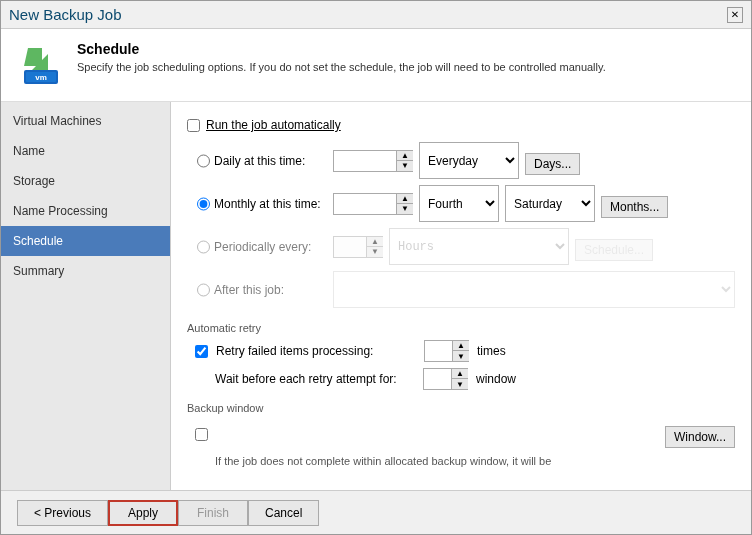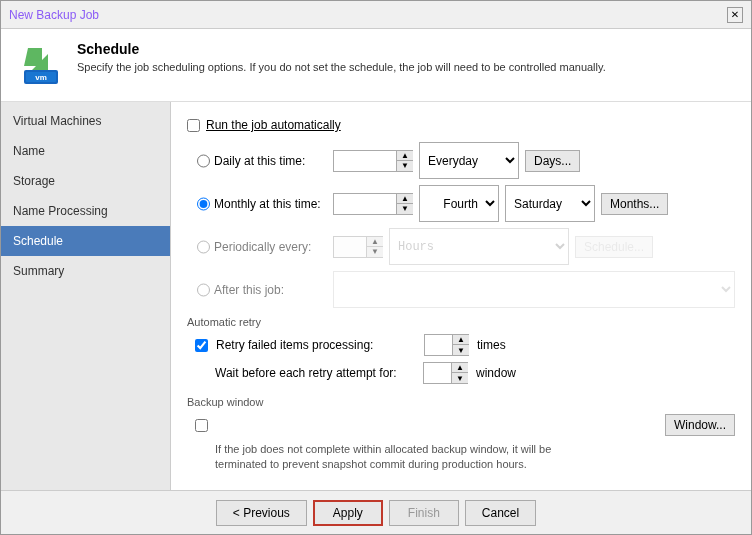--- a/index.html
+++ b/index.html
@@ -18,22 +18,22 @@
       background: #f0f0f0;
       padding: 6px 8px;
       display: flex;
       align-items: center;
       justify-content: space-between;
       border-bottom: 1px solid #ccc;
       height: 28px;
     }
     
     .title-bar-text {
-      font-size: 12px;
-      color: #8b5cf6;
+      font-size: 15px;
+      color: #0c4a6e;
     }
     
     .close-btn {
       width: 16px;
       height: 16px;
       background: #f0f0f0;
       border: 1px solid #999;
       cursor: pointer;
       display: flex;
       align-items: center;
@@ -187,20 +187,21 @@
       padding: 0 4px;
     }
     
     .btn-days {
       height: 22px;
       padding: 0 8px;
       background: #e8e8e8;
       border: 1px solid #aaa;
       font-size: 12px;
       cursor: pointer;
+      margin-top: 6px;
     }
     
     .after-job-row select {
       flex: 1;
       min-width: 200px;
     }
     
     .retry-row {
       display: flex;
       align-items: center;
@@ -244,22 +245,21 @@
       color: #555;
       line-height: 1.4;
     }
     
     .footer {
       background: #f0f0f0;
       border-top: 1px solid #ccc;
       padding: 8px 16px;
       display: flex;
       align-items: center;
-      justify-content: center;
-      gap: 6px;
+      justify-content: flex-start;
       height: 44px;
     }
     
     .btn {
       height: 26px;
       padding: 0 16px;
       border: 1px solid #aaa;
       background: #e8e8e8;
       font-size: 12px;
       cursor: pointer;
@@ -366,21 +366,21 @@
             <input type="radio" name="schedule-type" checked="" style="">
             <span>Monthly at this time:</span>
           </label>
           <div class="spinner-group">
             <input type="text" style="width: 80px; height: 22px; border: 1px solid rgb(170, 170, 170); padding: 2px 18px 2px 4px; font-size: 12px;">
             <div class="spinner-arrows">
               <button class="spinner-arrow">▲</button>
               <button class="spinner-arrow">▼</button>
             </div>
           </div>
-          <select style="width:80px;text-align:right;">
+          <select style="width:80px;">
             <option>First</option>
             <option>Second</option>
             <option>Third</option>
             <option selected="">Fourth</option>
             <option>Last</option>
           </select>
           <select style="width:90px;">
             <option>Monday</option>
             <option>Tuesday</option>
             <option>Wednesday</option>
@@ -415,21 +415,21 @@
           <label style="min-width:130px;">
             <input type="radio" name="schedule-type" style="">
             <span>After this job:</span>
           </label>
           <select style="flex:1; min-width:260px; opacity:0.5;" disabled="">
             <option></option>
           </select>
         </div>
       </div>
 
-      <div style="margin-top: 8px;">
+      <div style="margin-top: 14px;">
         <div class="section-title" style="font-size:11px; color:#555; margin-bottom:6px;">Automatic retry</div>
 
         <div class="retry-row">
           <input type="checkbox" id="retry-check" checked="" style="">
           <label for="retry-check">Retry failed items processing:</label>
           <div class="small-spinner">
             <input type="text" style="width: 45px; height: 22px; border: 1px solid rgb(170, 170, 170); padding: 2px 18px 2px 4px; font-size: 12px;">
             <div class="spinner-arrows">
               <button class="spinner-arrow">▲</button>
               <button class="spinner-arrow">▼</button>
@@ -454,21 +454,20 @@
       <div style="margin-top: 12px;">
         <div style="font-size:11px; color:#555; margin-bottom:6px;">Backup window</div>
 
         <div class="backup-window-row">
           <input type="checkbox" id="terminate-check" style="">
           <button class="btn-days" style="margin-left:auto;">Window...</button>
         </div>
 
         <div class="backup-desc">
           <span>If the job does not complete within allocated backup window, it will be</span><br>
-          <span>terminated to prevent snapshot commit during production hours.</span>
         </div>
       </div>
     </div>
   </div>
 
   <div class="footer">
     <button class="btn">&lt; Previous</button>
     <button class="btn btn-apply">Apply</button>
     <button class="btn btn-disabled">Finish</button>
     <button class="btn">Cancel</button>

